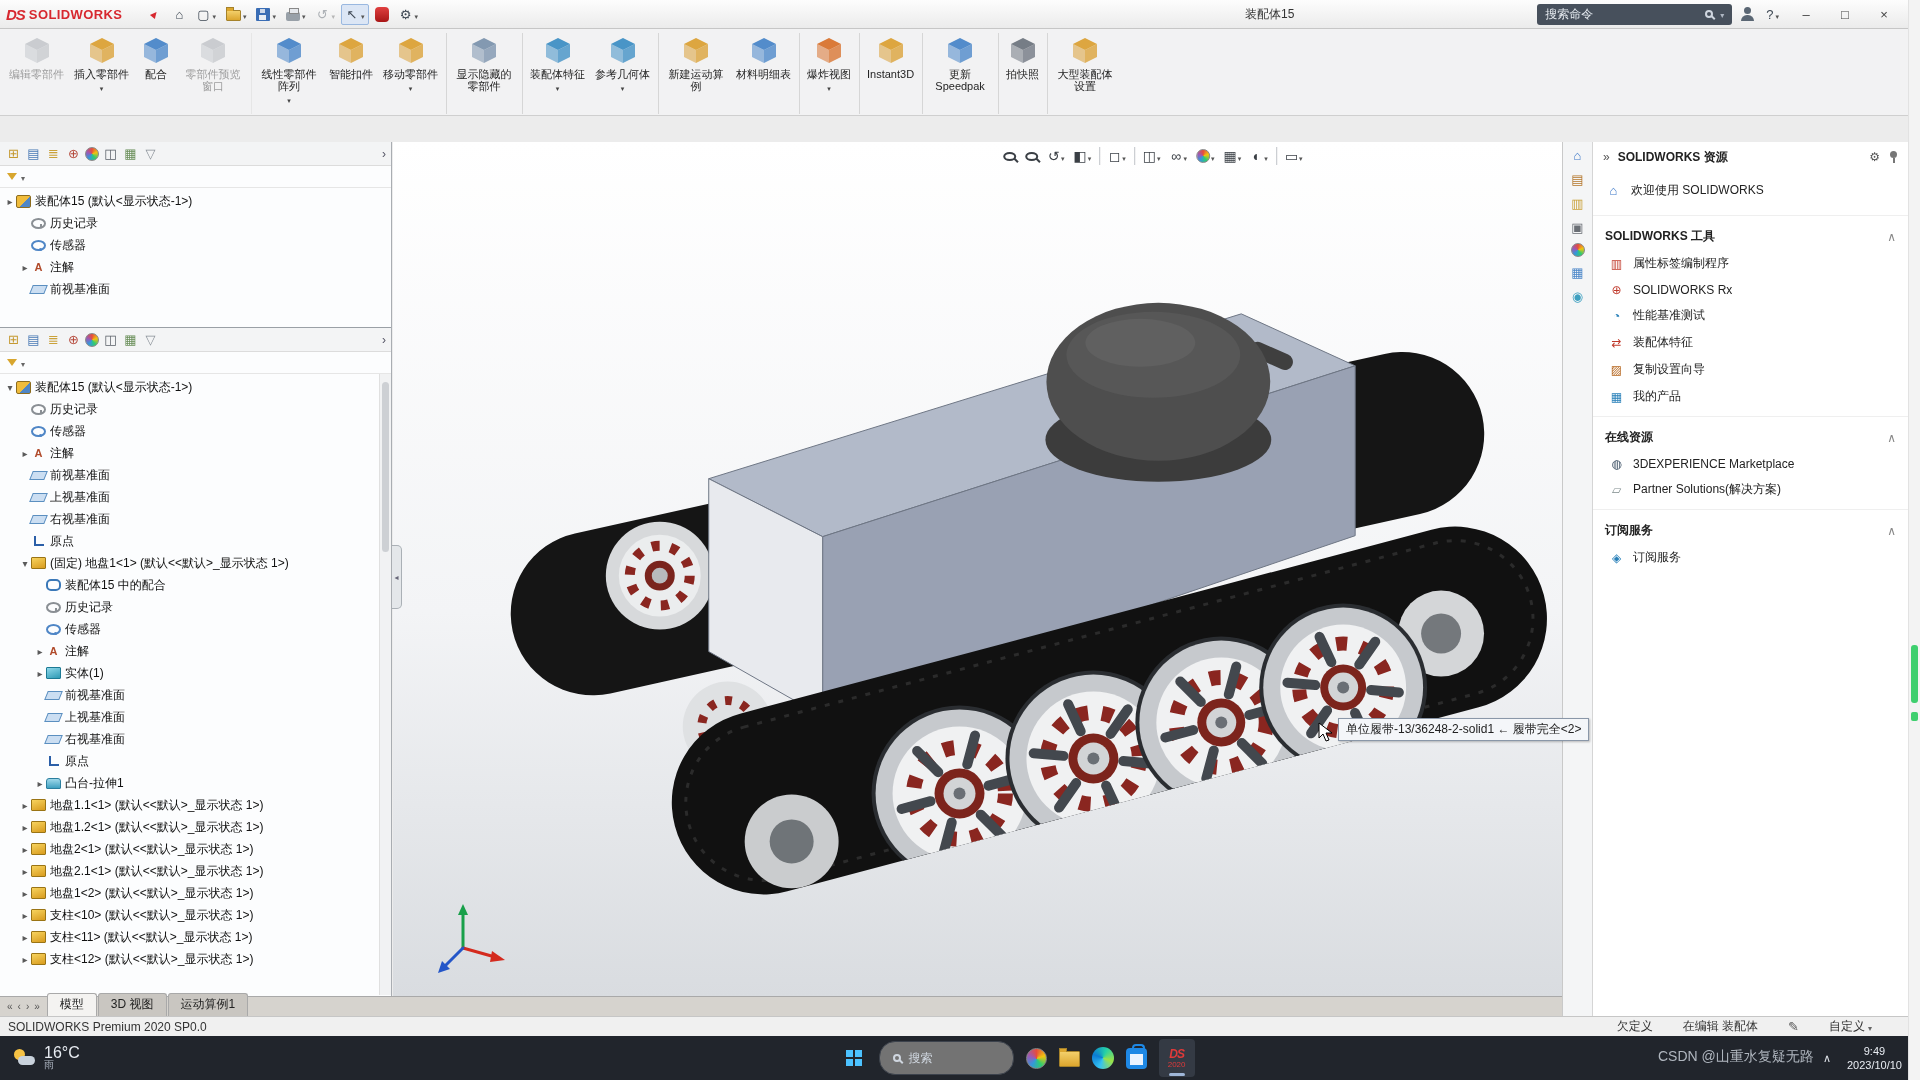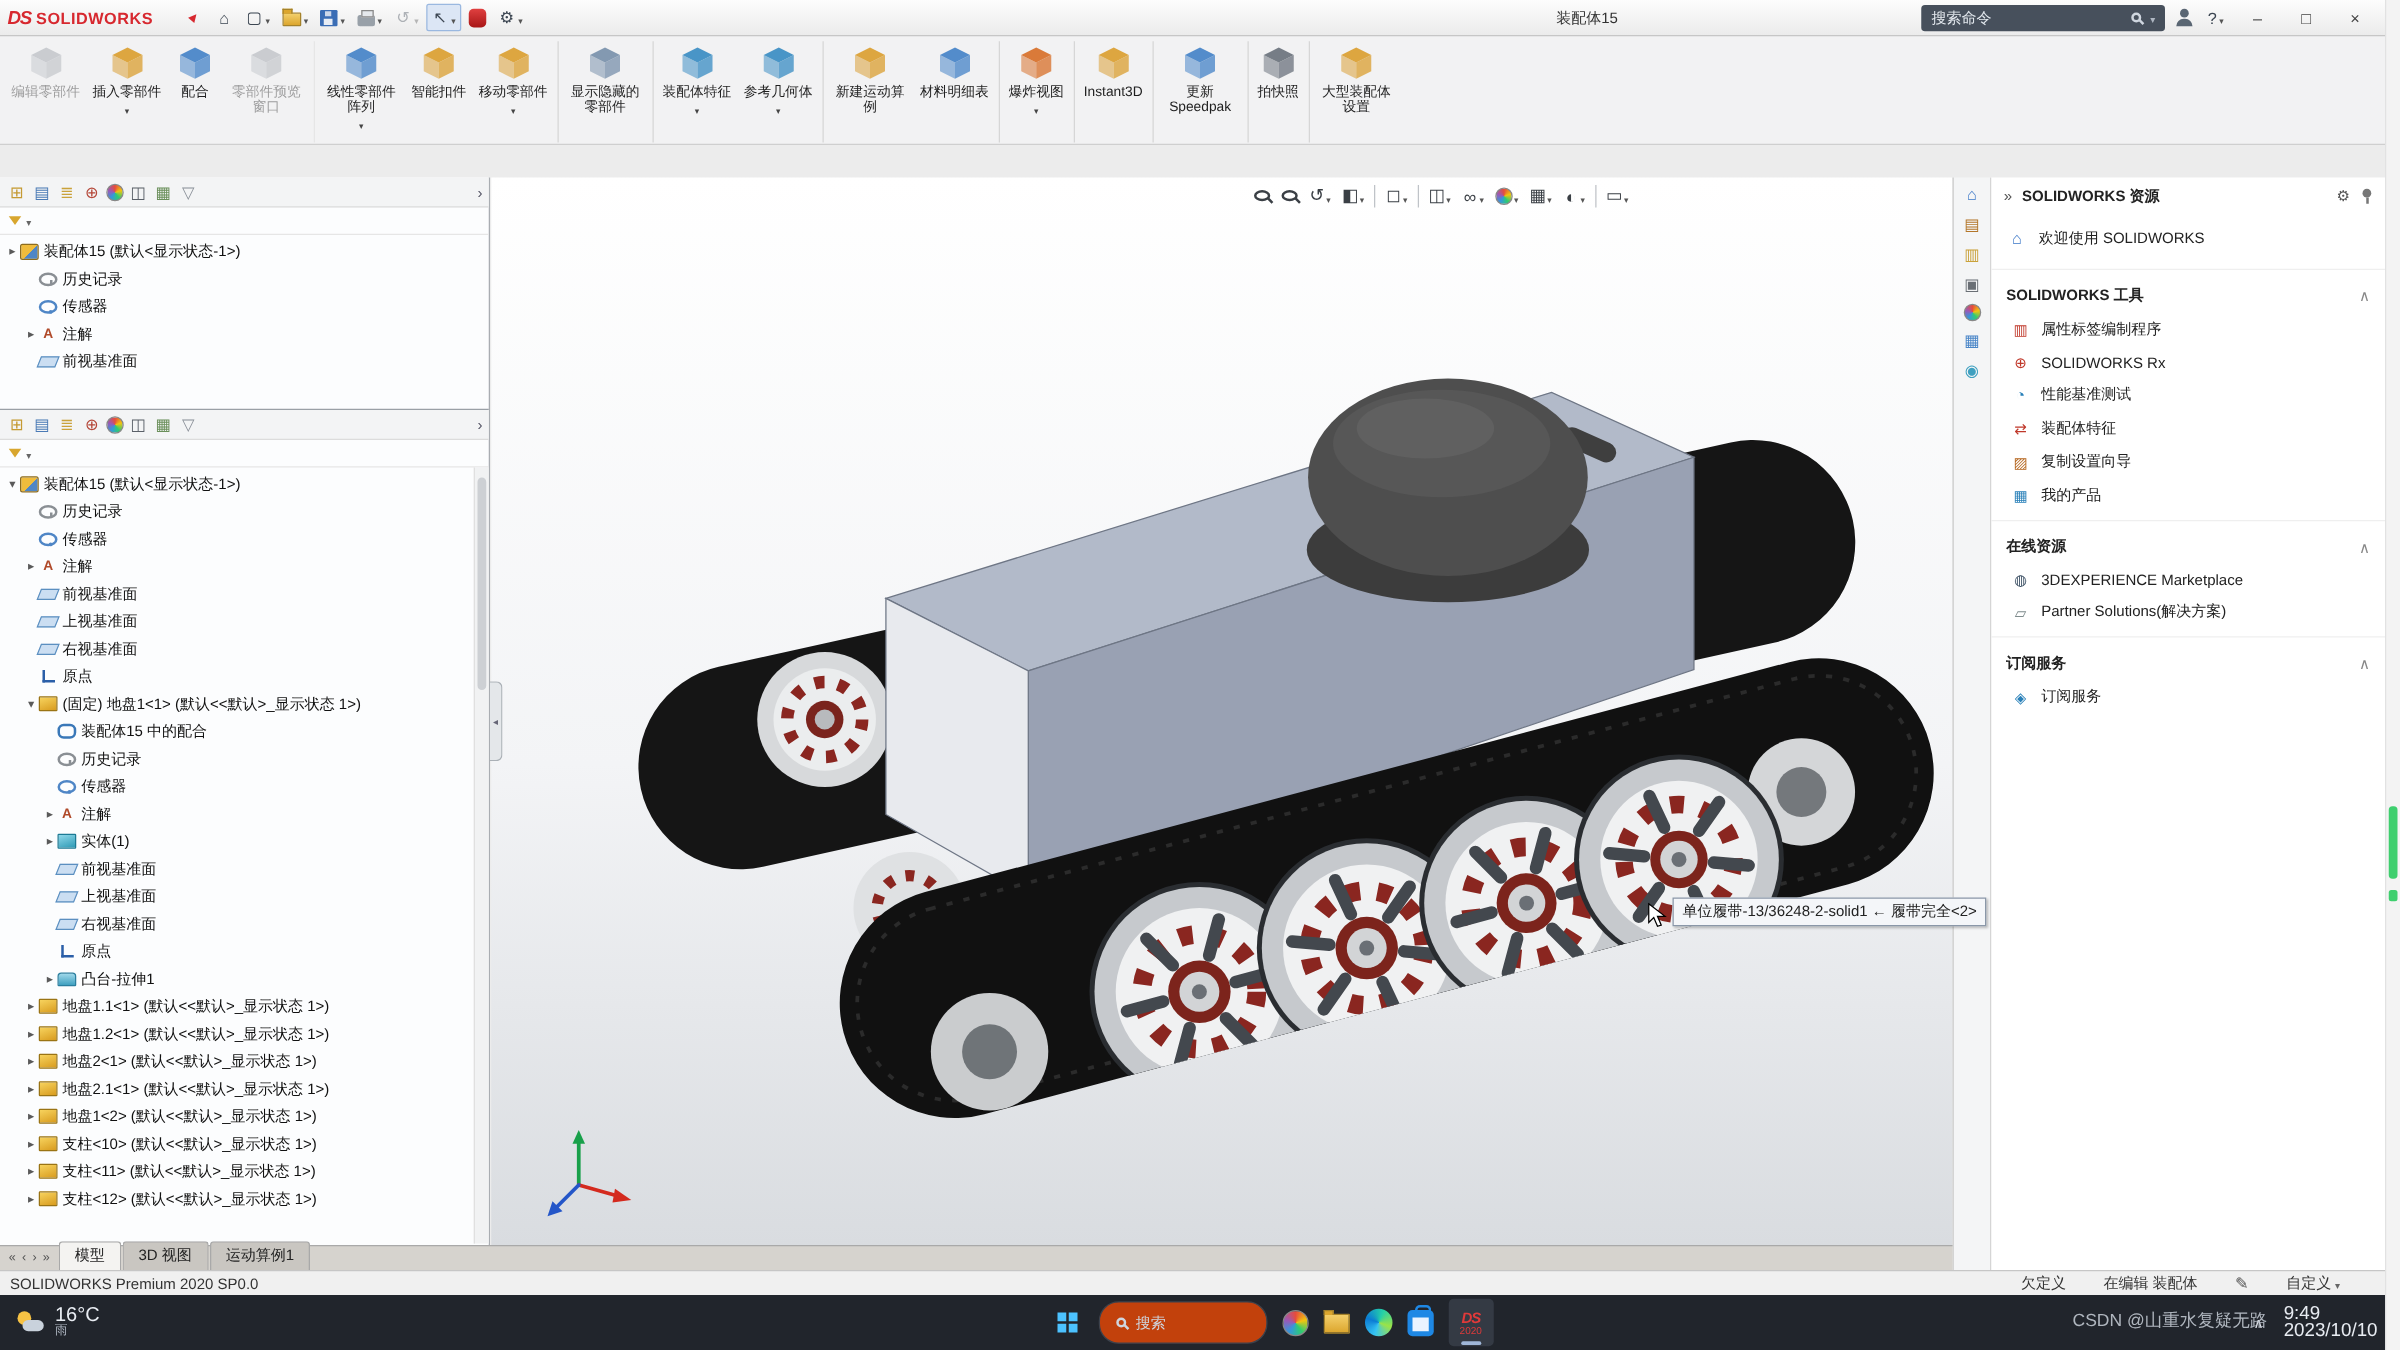--- a/index.html
+++ b/index.html
@@ -145,36 +145,36 @@
 .taskbar{position:absolute;left:0;top:1036px;width:100%;height:44px;background:#21252c;display:flex;align-items:center;color:#e8ecf2;z-index:50;}
 .tb-weather{display:flex;align-items:center;gap:8px;padding:0 14px;}
 .weather-icon{position:relative;width:22px;height:18px;}
 .w-sun{position:absolute;left:0;top:0;width:11px;height:11px;border-radius:50%;background:#f6c244;}
 .w-cloud{position:absolute;left:4px;top:7px;width:17px;height:9px;border-radius:6px;background:#c9d2dc;}
 .w-temp{font-size:16px;line-height:13px;}
 .w-cond{font-size:10px;color:#aeb6c2;line-height:11px;}
 .tb-center{position:absolute;left:53%;transform:translateX(-50%);display:flex;align-items:center;gap:12px;height:100%;}
 .k-start{width:16px;height:16px;position:relative;display:inline-block;}
 .k-start::before{content:"";position:absolute;width:7px;height:7px;left:0;top:0;background:#4cc2ff;box-shadow:9px 0 #4cc2ff,0 9px #4cc2ff,9px 9px #4cc2ff;}
-.tb-search{height:30px;min-width:135px;background:#c2410c;border:1px solid #3c424c;border-radius:16px;display:flex;align-items:center;gap:8px;padding:16px 13px;color:#cfd6df;}
+.tb-search{height:30px;min-width:135px;background:#737373;border:1px solid #3c424c;border-radius:16px;display:flex;align-items:center;gap:8px;padding:16px 13px;color:#cfd6df;}
 .tb-apps{display:flex;align-items:center;gap:12px;}
 .tb-app{width:26px;height:26px;display:flex;align-items:center;justify-content:center;position:relative;}
 .tb-app.k-ball{width:21px;height:21px;}
 .tb-app.k-folder{width:21px;height:16px;}
 .k-edge{width:22px;height:22px;border-radius:50%;background:conic-gradient(from 200deg,#35c3f3,#0b7bd4,#24d0a8,#9be348,#35c3f3);}
 .k-store{width:21px;height:21px;background:#1e88e5;border-radius:4px;position:relative;}
 .k-store::before{content:"";position:absolute;left:6px;top:-4px;width:9px;height:5px;border:2px solid #1e88e5;border-bottom:none;border-radius:4px 4px 0 0;}
 .k-store::after{content:"";position:absolute;left:4px;top:6px;right:4px;bottom:4px;background:#eaf3ff;}
 .sw-tile{display:flex;flex-direction:column;align-items:center;justify-content:center;width:36px;height:38px;background:#343a44;border-radius:4px;position:relative;}
 .sw-mark{color:#e03a3a;font-weight:bold;font-style:italic;font-size:12px;line-height:12px;letter-spacing:-1px;}
 .sw-year{color:#e03a3a;font-size:8px;line-height:9px;}
 .tb-indicator{position:absolute;bottom:1px;left:50%;transform:translateX(-50%);width:16px;height:3px;border-radius:2px;background:#9fb6d8;}
 .tb-tray{margin-left:auto;display:flex;align-items:center;gap:16px;padding-right:18px;}
 .tray-chevron{color:#dfe3ea;font-size:11px;}
-.tb-clock{text-align:left;font-size:15px;line-height:14px;}
+.tb-clock{text-align:center;font-size:11px;line-height:14px;}
 .watermark{position:absolute;left:1658px;top:1048px;color:rgba(188,194,203,.92);font-size:14px;z-index:70;white-space:nowrap;}
 </style>
 </head>
 <body>
 
 <div class="screen">
 
   <div class="titlebar">
     <span class="logo-ds">DS</span>
     <span class="logo-text">SOLIDWORKS</span>

